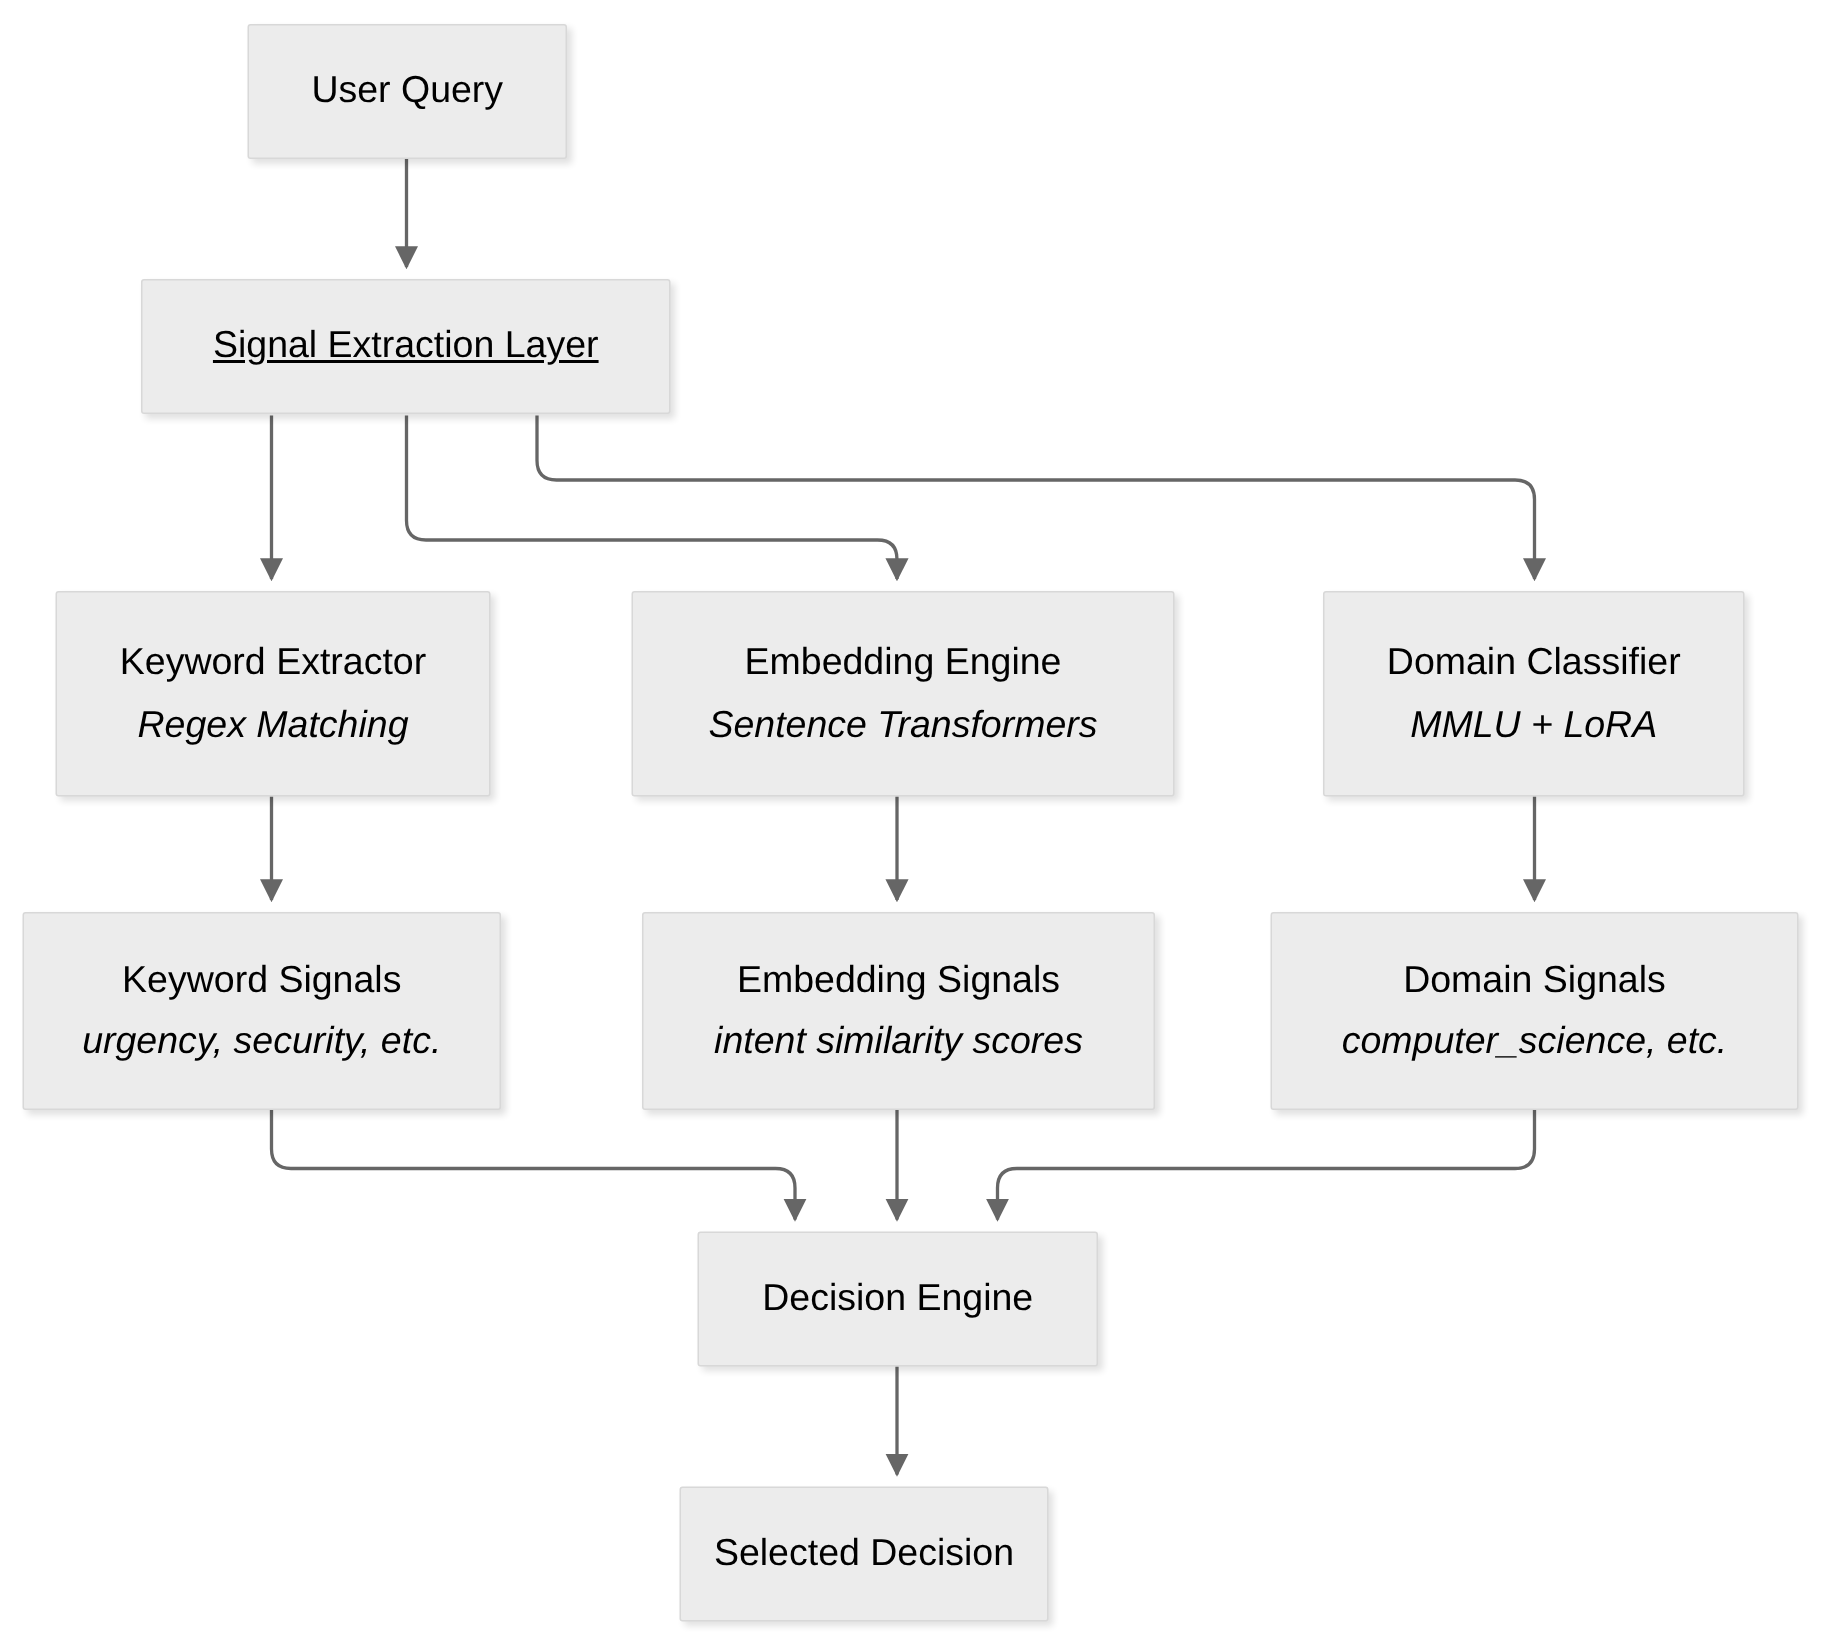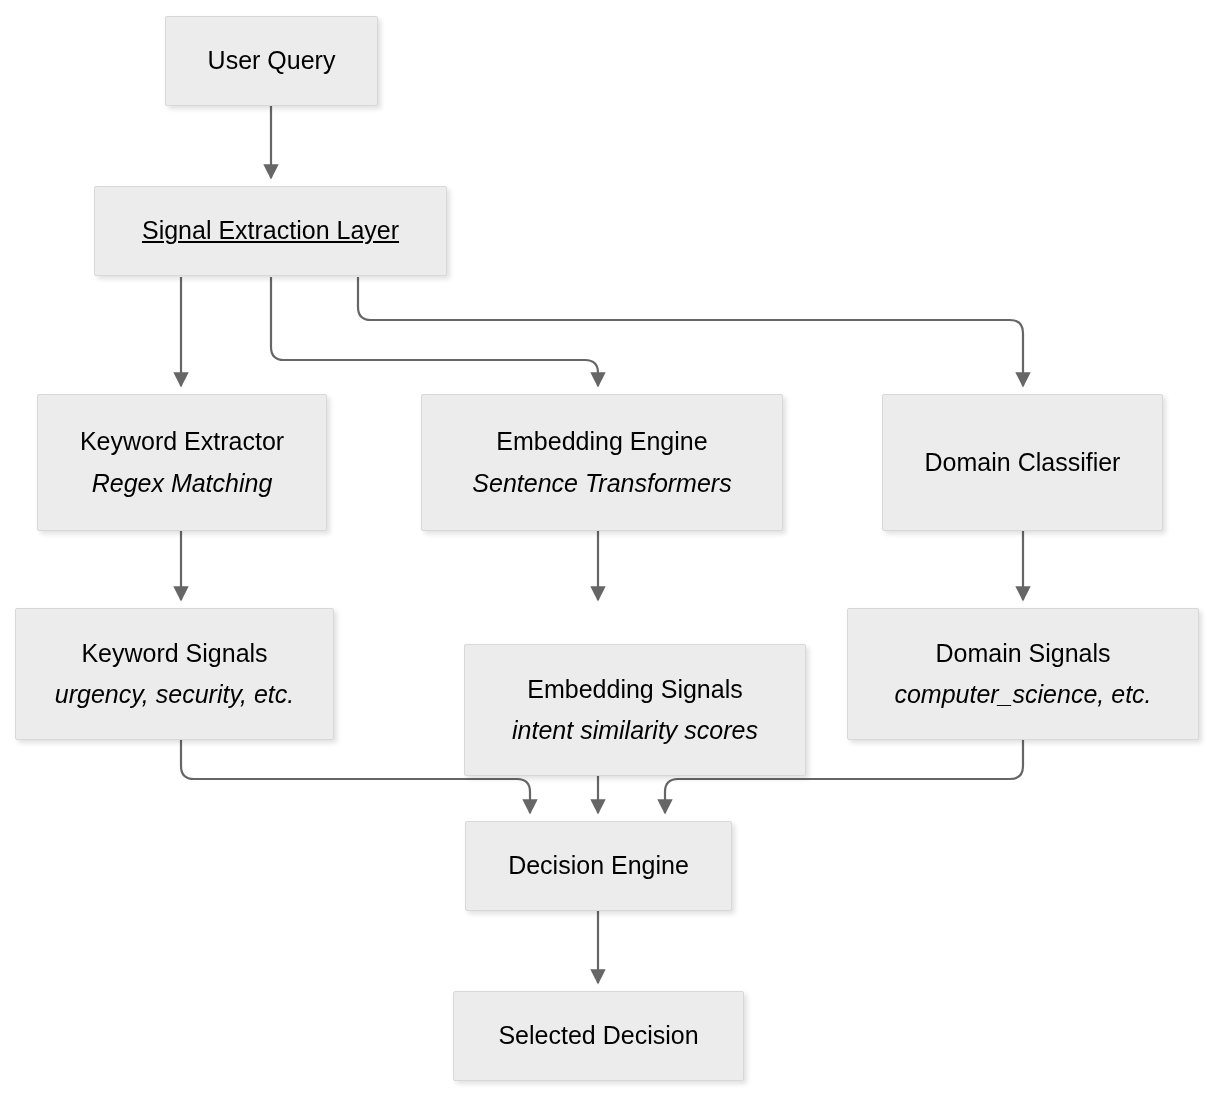--- a/index.html
+++ b/index.html
@@ -100,38 +100,39 @@
     <span class="line2">Regex Matching</span>
   </div>
 
   <div class="node" style="left:421px; top:394px; width:362px; height:137px;">
     <span>Embedding Engine</span>
     <span class="line2">Sentence Transformers</span>
   </div>
 
   <div class="node" style="left:882px; top:394px; width:281px; height:137px;">
     <span>Domain Classifier</span>
+    <span class="line2">MMLU + LoRA</span>
   </div>
 
   <div class="node" style="left:15px; top:608px; width:319px; height:132px;">
     <span>Keyword Signals</span>
     <span class="line2">urgency, security, etc.</span>
   </div>
 
-  <div class="node" style="left:428px; top:644px; width:342px; height:132px;margin-left:36px;">
+  <div class="node" style="left:428px; top:608px; width:342px; height:132px;">
     <span>Embedding Signals</span>
     <span class="line2">intent similarity scores</span>
   </div>
 
   <div class="node" style="left:847px; top:608px; width:352px; height:132px;">
     <span>Domain Signals</span>
     <span class="line2">computer_science, etc.</span>
   </div>
 
   <div class="node" style="left:465px; top:821px; width:267px; height:90px;">
     <span>Decision Engine</span>
   </div>
 
-  <div class="node" style="left:453px; top:991px; width:291px; height:90px;">
+  <div class="node" style="left:453px; top:991px; width:246px; height:90px;">
     <span>Selected Decision</span>
   </div>
 
 </div>
 
 </body></html>

